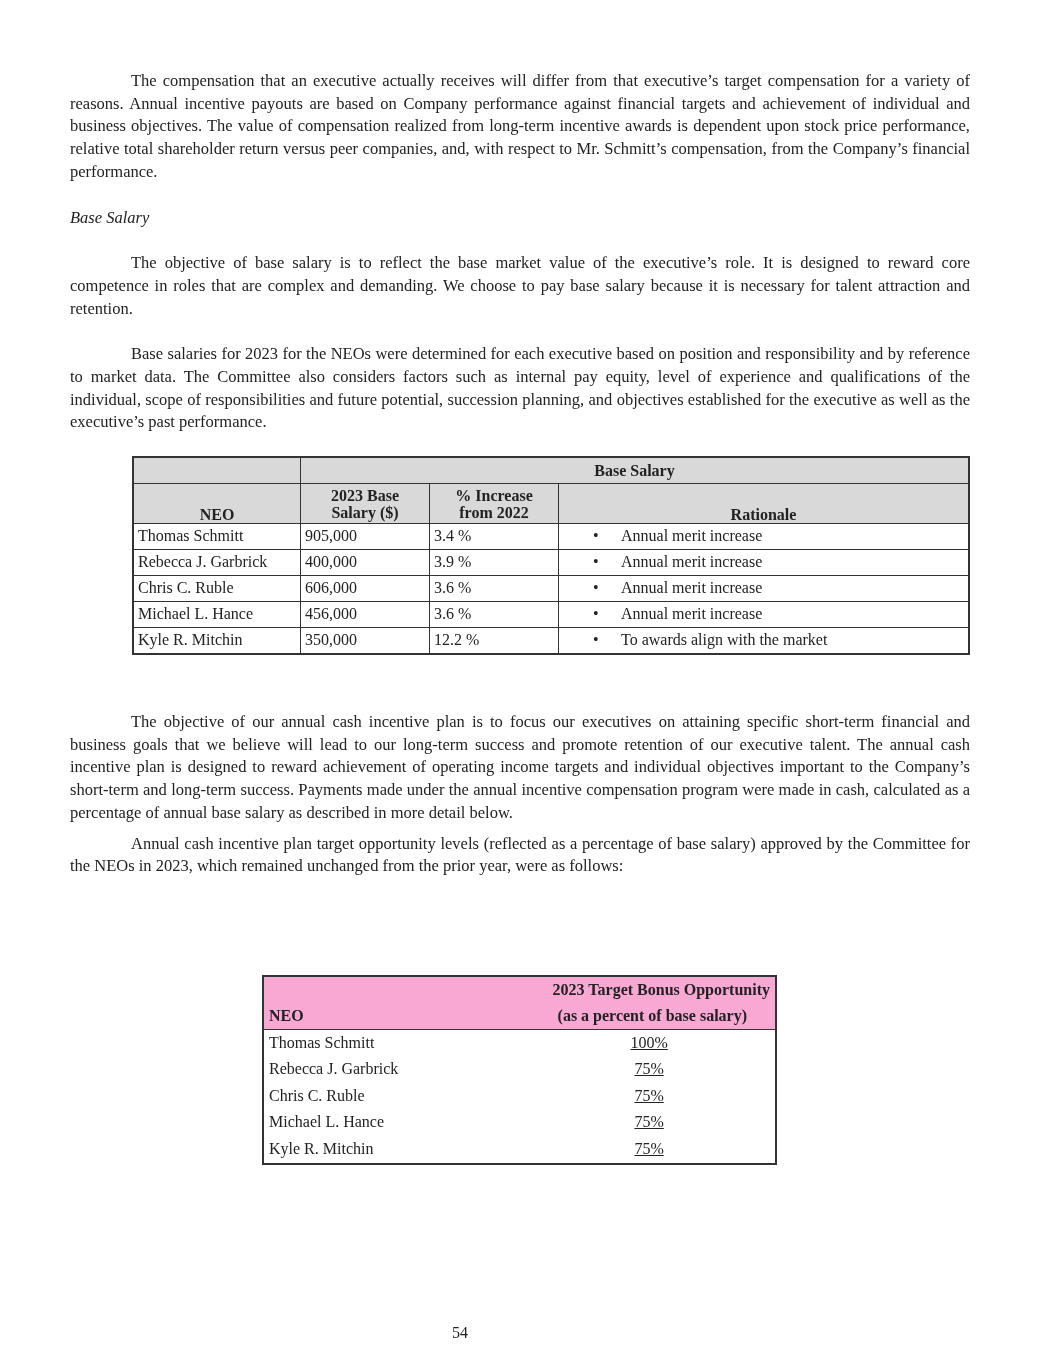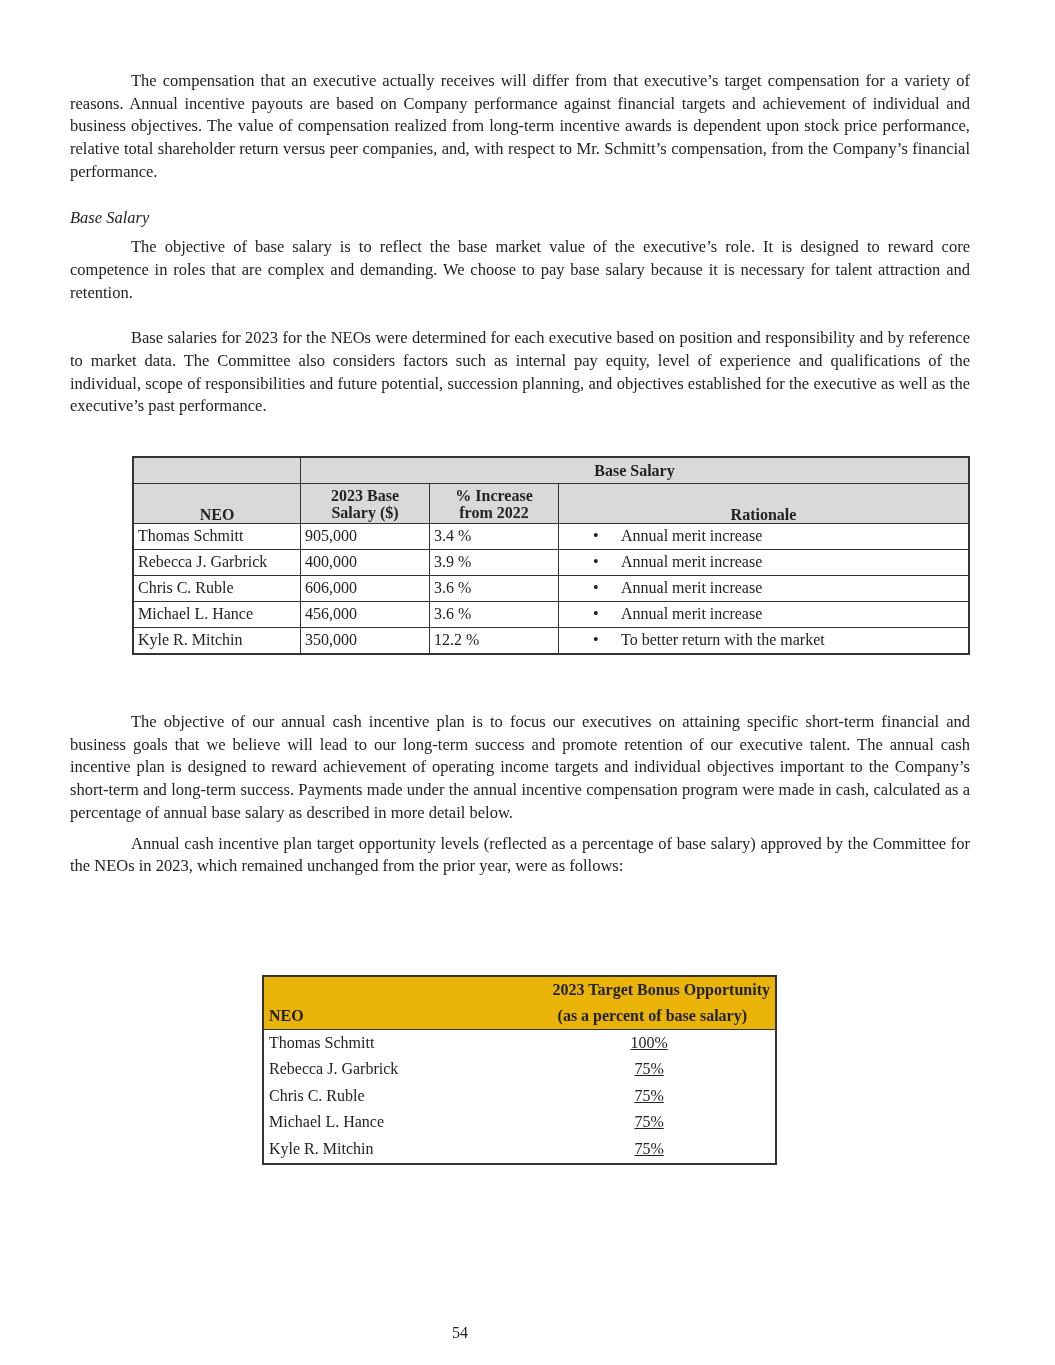--- a/index.html
+++ b/index.html
@@ -21,34 +21,34 @@
     border: 1.5px solid #333; padding: 0 4px; font-size: 16px; height: 25px;
   }
   table.salary th { background: #d9d9d9; font-weight: bold; line-height: 17px; }
   table.salary .num { text-align: left; padding-right: 20px; }
   table.salary .bullet { display: inline-block; width: 28px; padding-left: 30px; }
 
   table.bonus {
     position: absolute; left: 262px; top: 975px; width: 515px;
     border: 2px solid #333;
   }
-  table.bonus th { background: #eab308; font-weight: bold; font-size: 16px; line-height: 26px; padding: 0 5px; }
+  table.bonus th { background: #f9a8d4; font-weight: bold; font-size: 16px; line-height: 26px; padding: 0 5px; }
   table.bonus thead tr:last-child th { border-bottom: 1.5px solid #333; }
   table.bonus td { font-size: 16px; padding: 0 5px; height: 26.5px; }
   table.bonus td.center { text-align: center; padding-left: 70px; text-decoration: underline; }
 
   .page-number { position: absolute; top: 1322px; left: 0; width: 920px; text-align: center; font-size: 16px; }
 </style>
 </head>
 <body>
 
 <div class="page">
   <p class="body-para">The compensation that an executive actually receives will differ from that executive’s target compensation for a variety of reasons. Annual incentive payouts are based on Company performance against financial targets and achievement of individual and business objectives. The value of compensation realized from long-term incentive awards is dependent upon stock price performance, relative total shareholder return versus peer companies, and, with respect to Mr. Schmitt’s compensation, from the Company’s financial performance.</p>
   <h3 class="section-heading" style="margin-top:23px">Base Salary</h3>
-  <p class="body-para" style="margin-top:7px">The objective of base salary is to reflect the base market value of the executive’s role. It is designed to reward core competence in roles that are complex and demanding. We choose to pay base salary because it is necessary for talent attraction and retention.</p>
+  <p class="body-para" style="margin-top:23px">The objective of base salary is to reflect the base market value of the executive’s role. It is designed to reward core competence in roles that are complex and demanding. We choose to pay base salary because it is necessary for talent attraction and retention.</p>
   <p class="body-para" style="margin-top:23px">Base salaries for 2023 for the NEOs were determined for each executive based on position and responsibility and by reference to market data. The Committee also considers factors such as internal pay equity, level of experience and qualifications of the individual, scope of responsibilities and future potential, succession planning, and objectives established for the executive as well as the executive’s past performance.</p>
 </div>
 
 <table class="salary">
   <thead>
     <tr>
       <th style="width:158px"></th>
       <th colspan="3">Base Salary</th>
     </tr>
     <tr style="height:40px">
@@ -80,21 +80,21 @@
       <tr>
         <td>Michael L. Hance</td>
         <td class="num">456,000</td>
         <td class="num">3.6 %</td>
         <td><span class="bullet">•</span><span>Annual merit increase</span></td>
       </tr>
       <tr>
         <td>Kyle R. Mitchin</td>
         <td class="num">350,000</td>
         <td class="num">12.2 %</td>
-        <td><span class="bullet">•</span><span>To better return with the market</span></td>
+        <td><span class="bullet">•</span><span>To awards align with the market</span></td>
       </tr>
     </tbody>
 </table>
 
 <div class="page" style="top:688px">
   <p class="body-para" style="margin-top:23px">The objective of our annual cash incentive plan is to focus our executives on attaining specific short-term financial and business goals that we believe will lead to our long-term success and promote retention of our executive talent. The annual cash incentive plan is designed to reward achievement of operating income targets and individual objectives important to the Company’s short-term and long-term success. Payments made under the annual incentive compensation program were made in cash, calculated as a percentage of annual base salary as described in more detail below.</p>
   <p class="body-para" style="margin-top:8px">Annual cash incentive plan target opportunity levels (reflected as a percentage of base salary) approved by the Committee for the NEOs in 2023, which remained unchanged from the prior year, were as follows:</p>
 </div>
 
 <table class="bonus">

